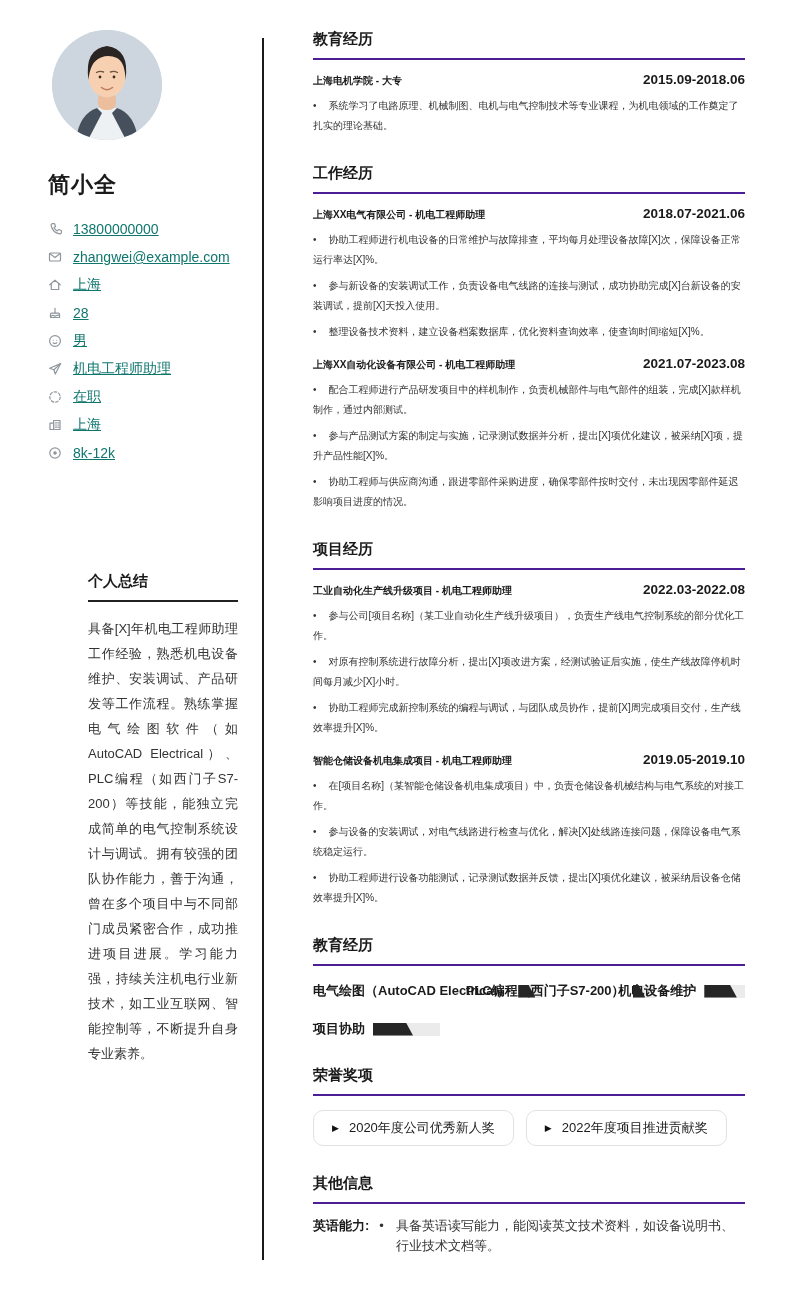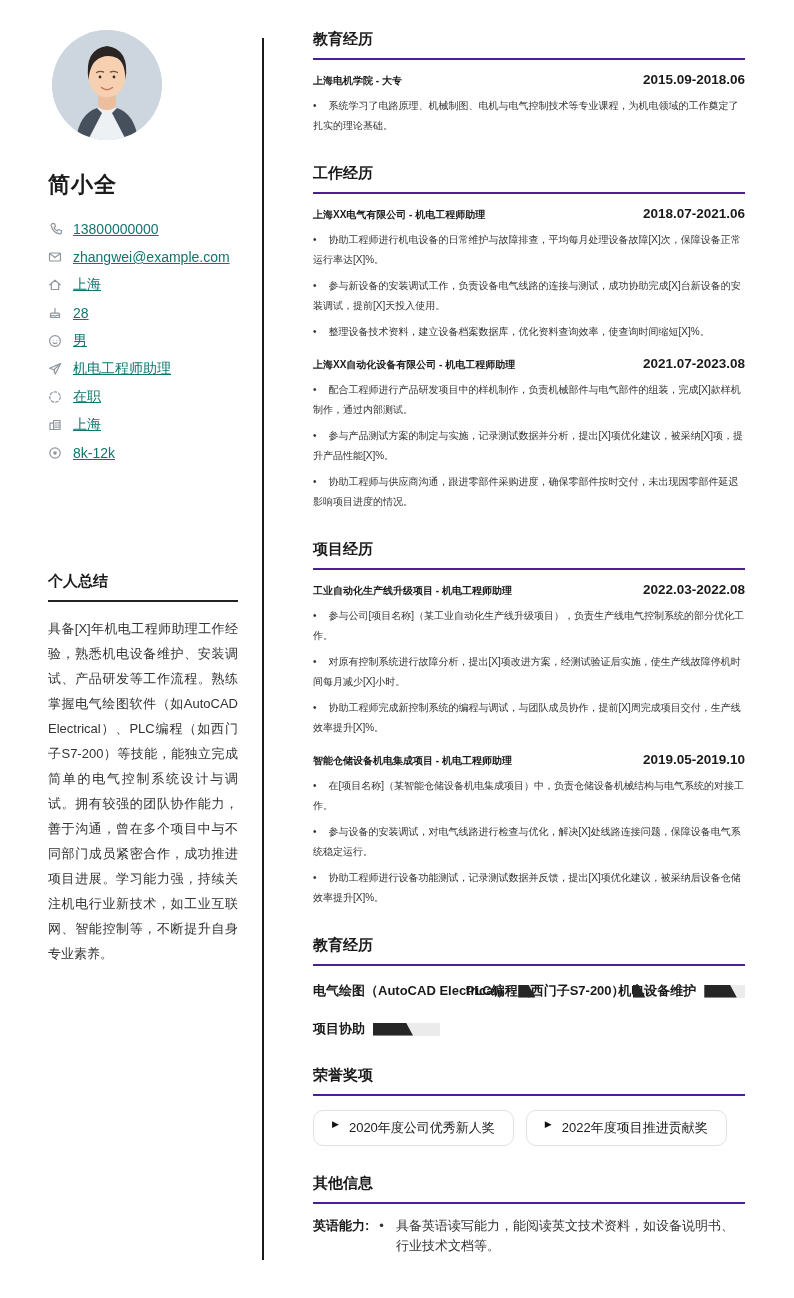--- a/index.html
+++ b/index.html
@@ -11,21 +11,21 @@
   
   .sidebar{position:absolute;left:48px;top:30px;width:190px;}
   .avatar{width:110px;height:110px;border-radius:50%;overflow:hidden;margin-left:4px;background:#cdd6de;}
   .avatar svg{display:block;width:110px;height:110px;}
   .name{font-size:22px;font-weight:bold;color:#1a1a1a;margin:30px 0 0 0;letter-spacing:1px;}
   .contacts{list-style:none;margin:22px 0 0 0;padding:0;}
   .contact{display:flex;align-items:center;margin-bottom:14px;height:14px;}
   .cicon{width:14px;height:14px;margin-right:11px;flex:0 0 14px;display:inline-flex;}
   .cicon svg{width:14px;height:14px;stroke:#8f969c;fill:none;stroke-width:1.2;stroke-linecap:round;stroke-linejoin:round;}
   .ctext{font-size:14px;color:#0f766e;text-decoration:underline;}
-  .side-section{margin-top:112px;}
+  .side-section{margin-top:112px;margin-left:40px;}
   .side-header{font-size:15px;font-weight:bold;color:#1a1a1a;margin:0;padding-bottom:9px;border-bottom:2px solid #222;}
   .summary-text{font-size:13px;line-height:25px;color:#333;margin:14px 0 0 0;text-align:justify;}
   
   .vdivider{position:absolute;left:262px;top:38px;width:2px;height:1222px;background:#1a1a1a;}
   
   .main{position:absolute;left:313px;top:30px;width:432px;}
   .section{margin-bottom:28px;}
   .sec-header{font-size:15px;font-weight:bold;color:#1a1a1a;margin:0 0 12px 0;padding-bottom:9px;border-bottom:2px solid #4c1d95;}
   .entry{margin-bottom:14px;}
   .entry:last-child{margin-bottom:0;}
@@ -35,21 +35,21 @@
   .bullet{font-size:10px;line-height:20px;color:#333;margin:0 0 6px 0;}
   .bullet::before{content:"•";margin-right:12px;color:#333;}
   
   .skills-grid{display:grid;grid-template-columns:1fr 1fr 1fr;column-gap:26px;row-gap:20px;margin-top:16px;}
   .skill{display:flex;align-items:center;min-width:0;}
   .skill-label{font-size:13px;font-weight:bold;color:#1a1a1a;white-space:nowrap;}
   .skill-bar{flex:1 1 auto;height:13px;background:#ebebeb;margin-left:8px;min-width:22px;overflow:hidden;}
   .skill-fill{display:block;height:100%;background:#262626;clip-path:polygon(0 0,calc(100% - 7px) 0,100% 100%,0 100%);}
   
   .award-row{display:flex;gap:12px;margin-top:14px;}
-  .award{display:inline-flex;align-items:flex-start;border:1px solid #e2e2e2;border-radius:10px;padding:8px 18px;font-size:13px;color:#1a1a1a;background:#fff;}
+  .award{display:inline-flex;align-items:center;border:1px solid #e2e2e2;border-radius:10px;padding:8px 18px;font-size:13px;color:#1a1a1a;background:#fff;}
   .award::before{content:"▶";font-size:9px;margin-right:10px;color:#111;}
   
   .other-row{display:flex;margin-top:4px;}
   .other-label{font-size:13px;font-weight:bold;color:#1a1a1a;white-space:nowrap;margin-right:4px;line-height:20px;}
   .other-bullets{flex:1;}
   .obullet{display:flex;font-size:13px;line-height:20px;color:#333;margin-bottom:8px;}
   .obullet::before{content:"•";margin:0 12px 0 6px;color:#333;}
 </style>
 </head>
 <body>

